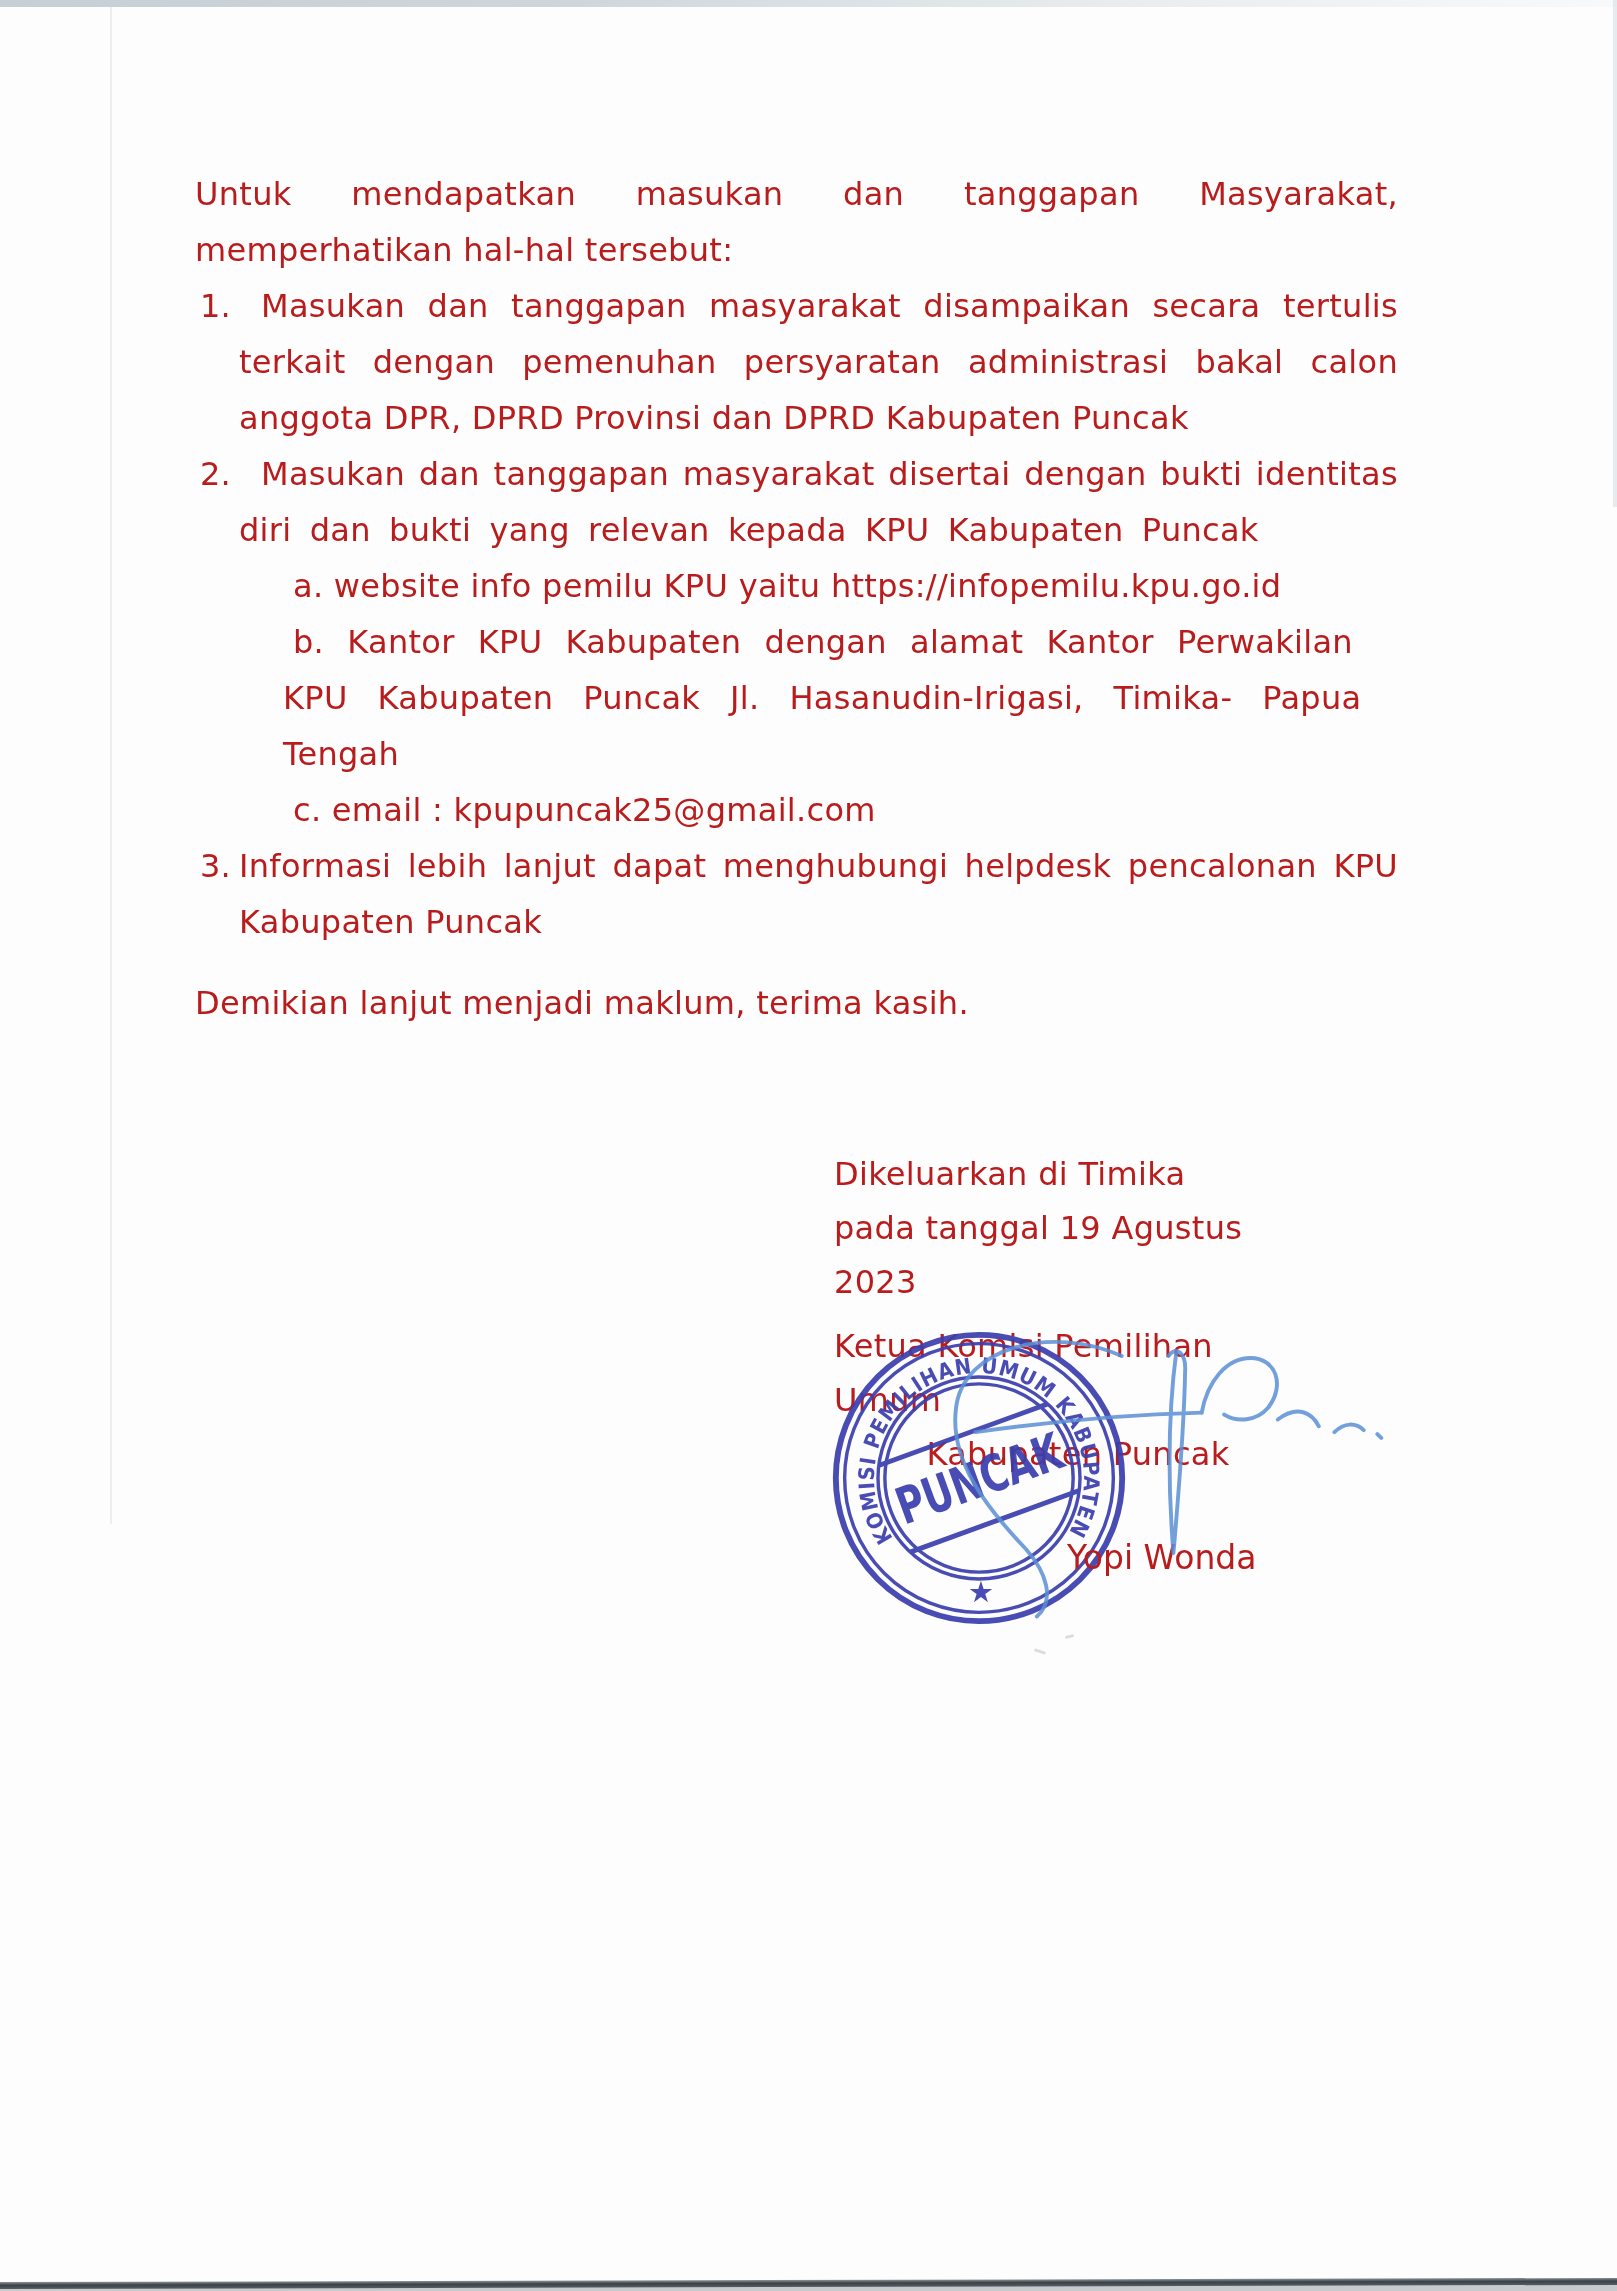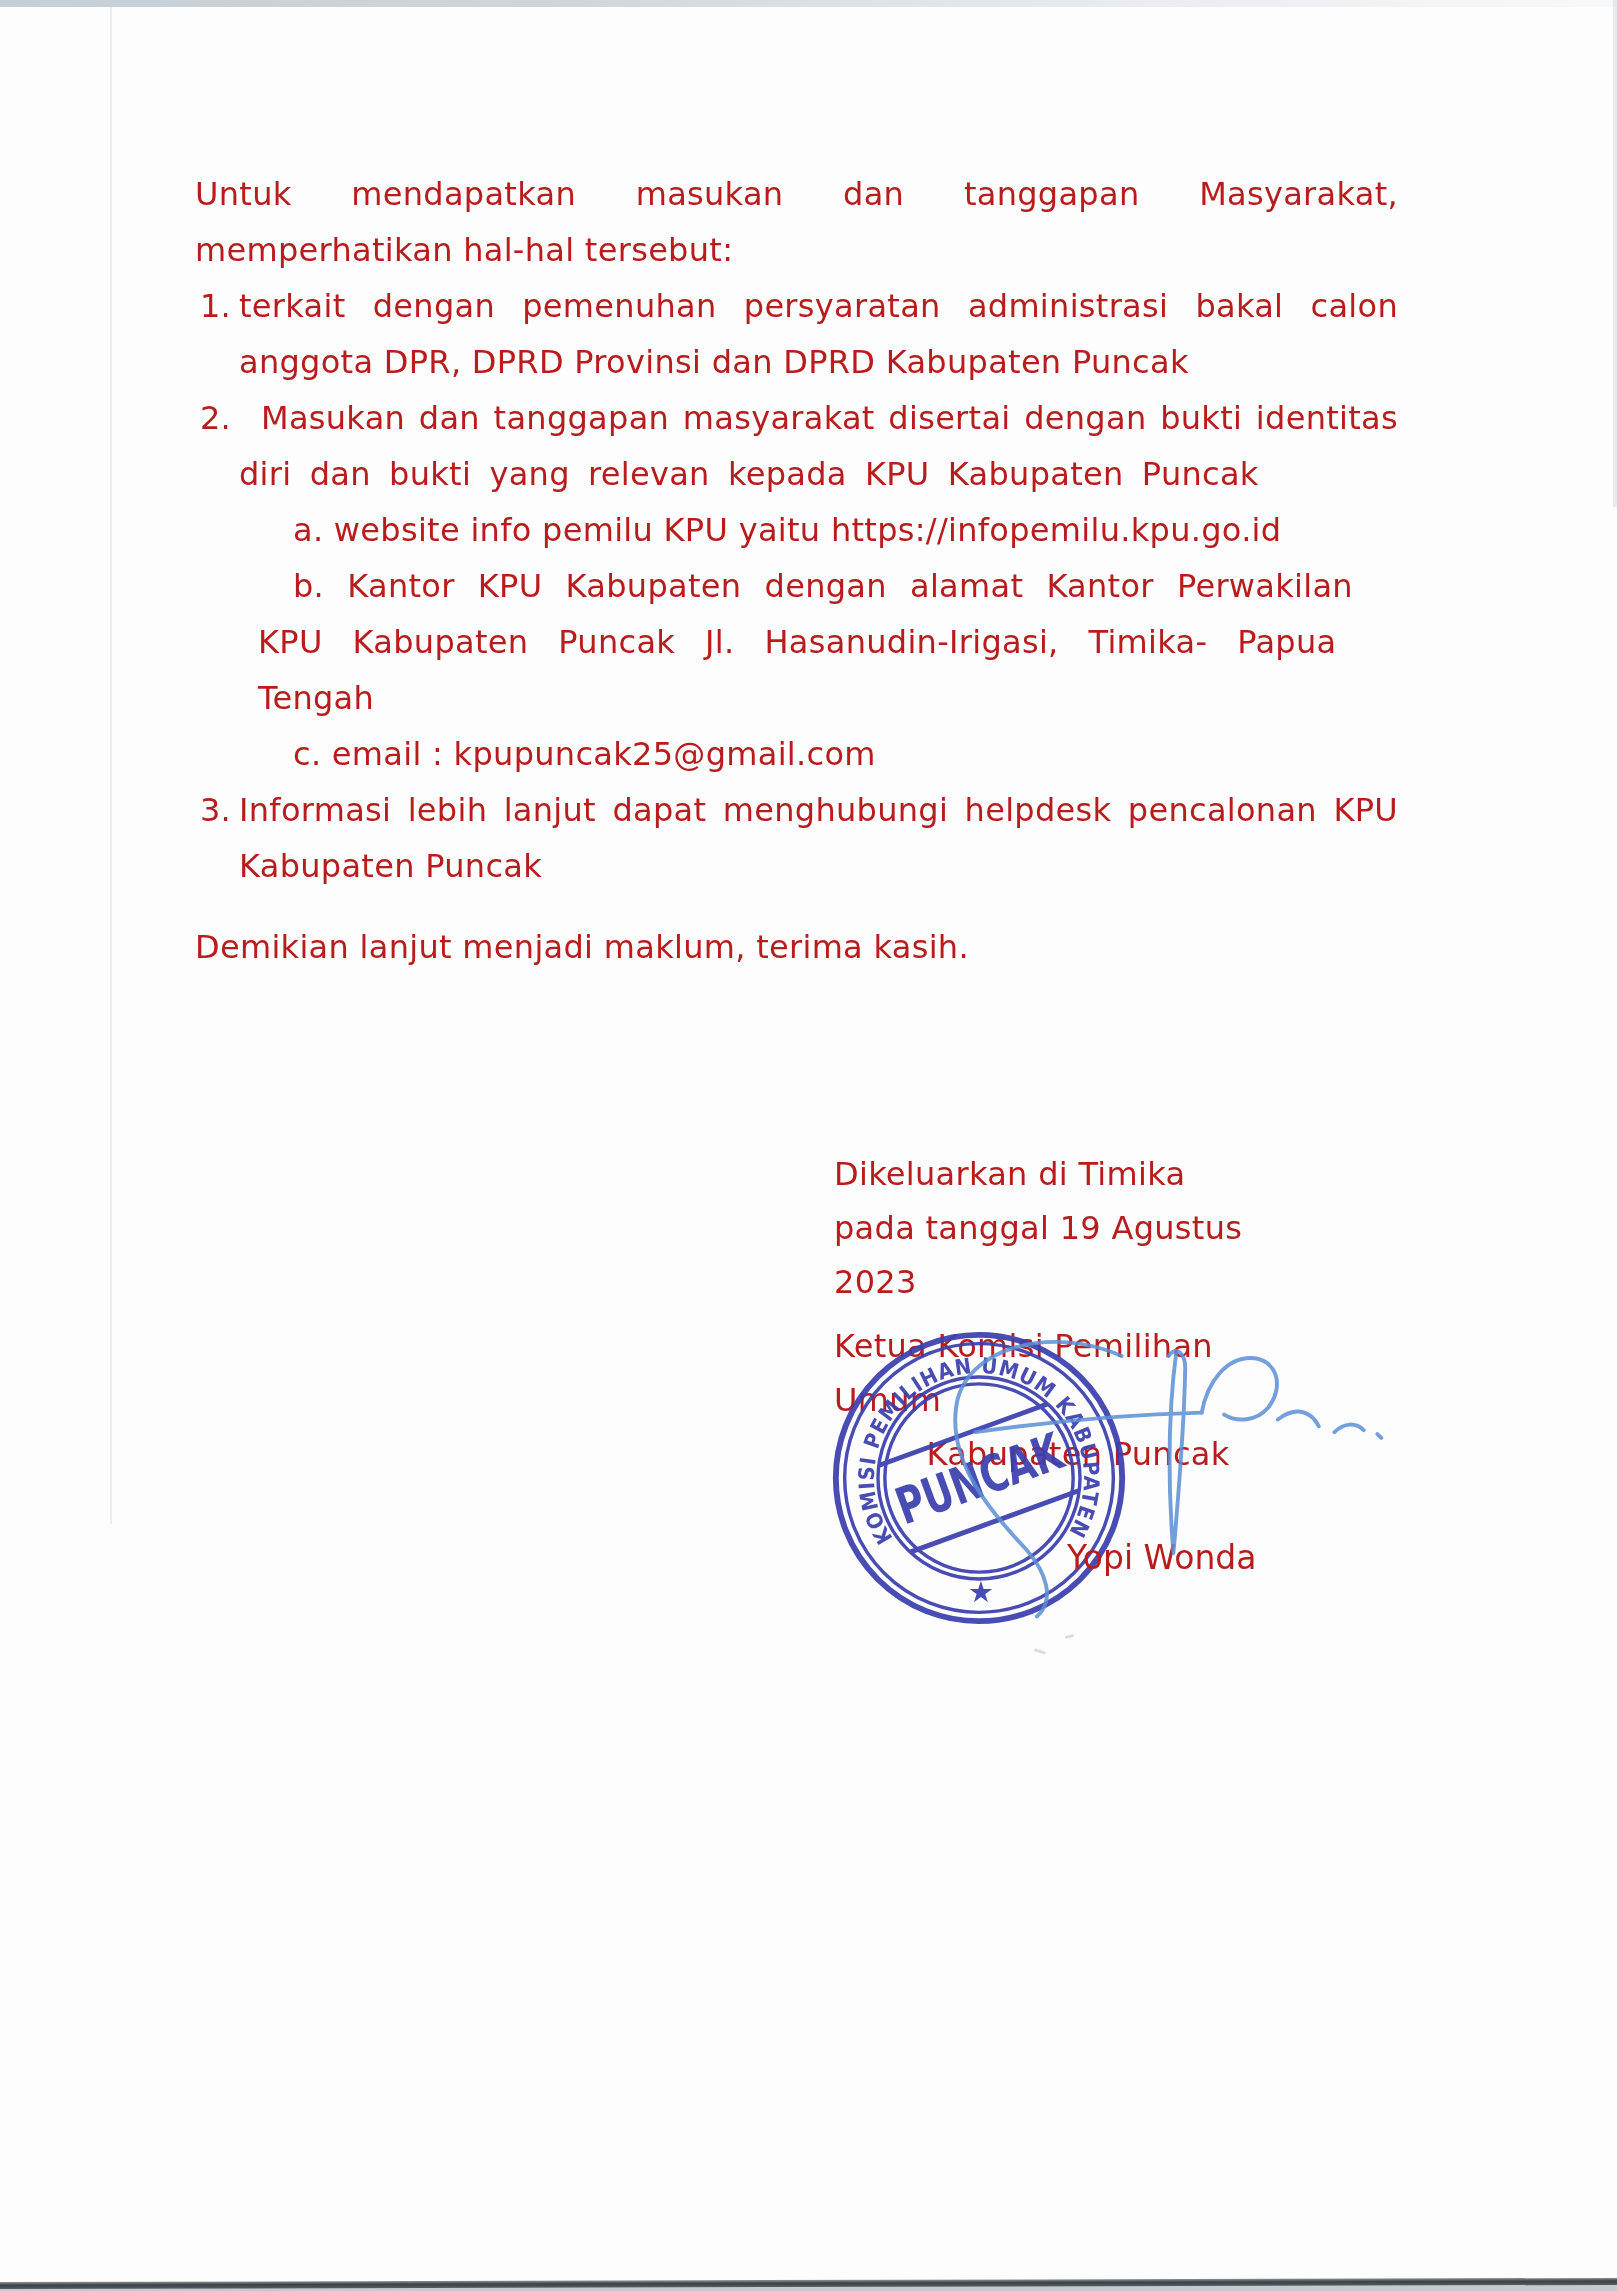--- a/index.html
+++ b/index.html
@@ -18,21 +18,21 @@
     background:linear-gradient(180deg,#8a9296,#3a4247 45%,#565e63);transform:rotate(-0.15deg);}
   
   .body-text{position:absolute;left:195px;top:166px;width:1203px;font-size:32px;letter-spacing:0.3px;}
   .ln{line-height:56px;min-height:56px;}
   .just{text-align:justify;text-align-last:justify;}
   .item{position:relative;}
   .num{position:absolute;left:4.9px;top:0;line-height:56px;}
   .ml68{margin-left:66px}
   .ml98{margin-left:44px}
   .ml100{margin-left:98px}
-  .ml140{margin-left:63px}
+  .ml140{margin-left:88px}
   .ws8{word-spacing:7.8px}
   .ws13{word-spacing:12.7px}
   .ws20{word-spacing:19.5px}
   .closing{margin-top:25px;}
   
   .issuance{position:absolute;left:834px;top:1147px;width:488px;font-size:32px;letter-spacing:0.3px;}
   .iss-line{line-height:54px;}
   .title1{margin-top:9.8px;}
   .title2{text-align:center;}
   .signer-name{position:absolute;left:1026px;top:1538px;font-size:33px;z-index:4;margin-left:41px;}
@@ -53,20 +53,21 @@
   <div class="edge-bottom-fill"></div>
   <div class="edge-bottom-line"></div>
 
   <div class="body-text">
 
     <div class="ln just">Untuk mendapatkan masukan dan tanggapan Masyarakat,</div>
     <div class="ln">memperhatikan hal-hal tersebut:</div>
 
     <div class="item">
       <span class="num">1.</span>
+      <div class="ln just ml68">Masukan dan tanggapan masyarakat disampaikan secara tertulis</div>
       <div class="ln just ml98">terkait dengan pemenuhan persyaratan administrasi bakal calon</div>
       <div class="ln ml98">anggota DPR, DPRD Provinsi dan DPRD Kabupaten Puncak</div>
     </div>
 
     <div class="item">
       <span class="num">2.</span>
       <div class="ln just ml68">Masukan dan tanggapan masyarakat disertai dengan bukti identitas</div>
       <div class="ln ml98 ws8">diri dan bukti yang relevan kepada KPU Kabupaten Puncak</div>
       <div class="ln ml100">a. website info pemilu KPU yaitu https://infopemilu.kpu.go.id</div>
       <div class="ln ml100 ws13">b. Kantor KPU Kabupaten dengan alamat Kantor Perwakilan</div>

